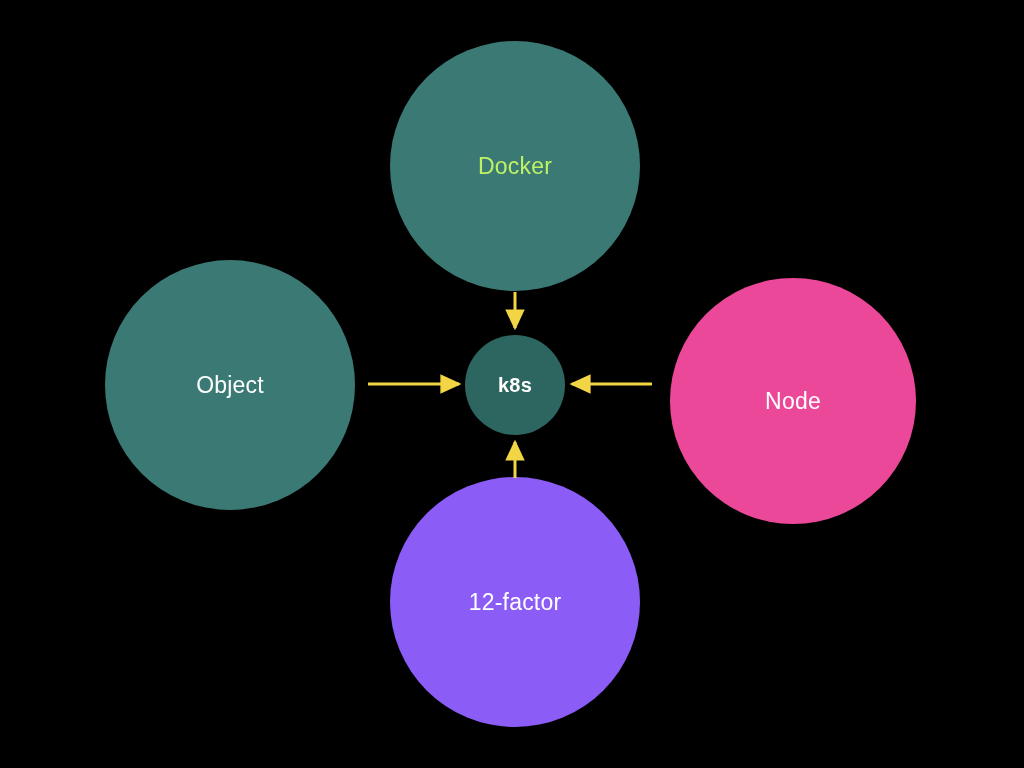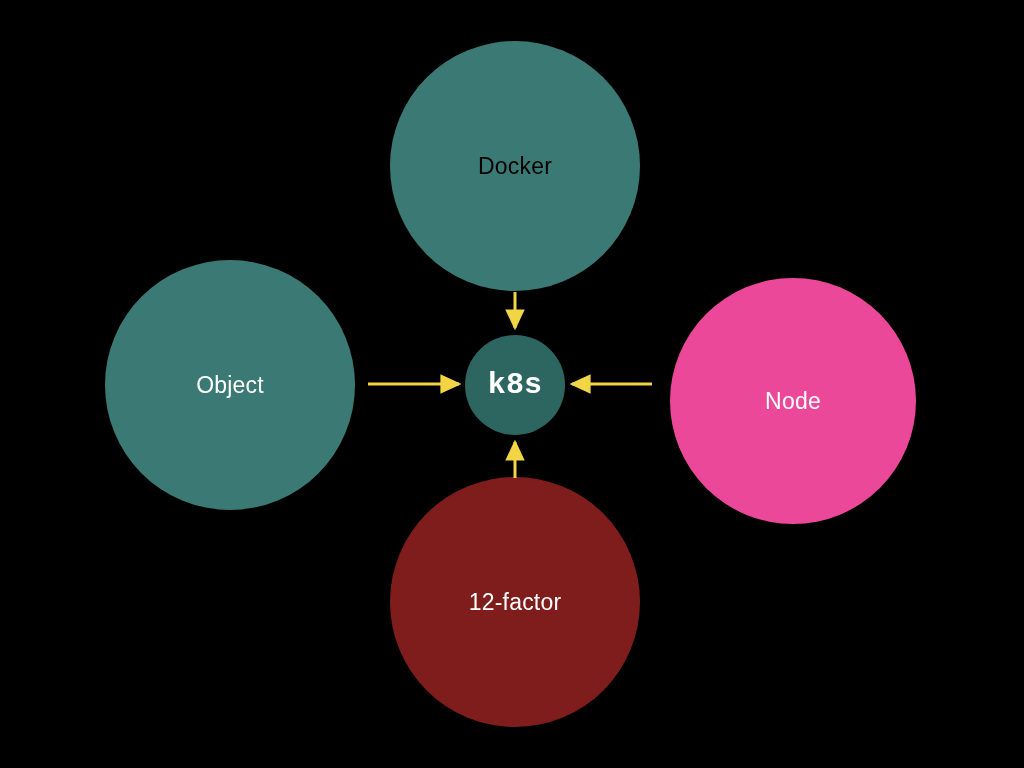--- a/index.html
+++ b/index.html
@@ -35,51 +35,50 @@
     letter-spacing: 0.2px;
     text-align: center;
     white-space: nowrap;
     line-height: 1;
     user-select: none;
   }
   .outer .node-label {
     font-size: 23px;
   }
   .center .node-label {
-    font-size: 30px;
+    font-size: 20px;
     font-weight: 700;
-    font-family: Liberation Mono, monospace;
   }
   #arrow-layer {
     position: absolute;
     left: 0;
     top: 0;
     width: 1024px;
     height: 768px;
     pointer-events: none;
   }
 </style>
 </head>
 <body>
 
 <div id="canvas" style="background: rgb(0, 0, 0);">
 
   <div class="node outer" id="node-docker" style="left: 390px; top: 41px; width: 250px; height: 250px; background: rgb(59, 122, 116);">
-    <span class="node-label" style="color: #000000;">Docker</span>
+    <span class="node-label" style="color: #bef264;">Docker</span>
   </div>
 
   <div class="node outer" id="node-object" style="left: 105px; top: 260px; width: 250px; height: 250px; background: rgb(59, 122, 116);">
     <span class="node-label" style="color: rgb(255, 255, 255); text-align: right;">Object</span>
   </div>
 
   <div class="node outer" id="node-node" style="left: 670px; top: 278px; width: 246px; height: 246px; background: #ec4899;">
     <span class="node-label" style="color: rgb(255, 255, 255);">Node</span>
   </div>
 
-  <div class="node outer" id="node-12-factor" style="left: 390px; top: 477px; width: 250px; height: 250px; background: #7f1d1d;">
+  <div class="node outer" id="node-12-factor" style="left: 390px; top: 477px; width: 250px; height: 250px; background: #8b5cf6;">
     <span class="node-label" style="color: rgb(255, 255, 255);">12-factor</span>
   </div>
 
   <div class="node center" id="node-k8s" style="left: 465px; top: 335px; width: 100px; height: 100px; background: rgb(45, 101, 96);">
     <span class="node-label" style="color: rgb(255, 255, 255);">k8s</span>
   </div>
 
   <svg id="arrow-layer" viewBox="0 0 1024 768" width="1024" height="768">
     <defs>
       <marker id="arrowhead" markerWidth="7" markerHeight="7" refX="6.2" refY="3.5" orient="auto" markerUnits="strokeWidth">

